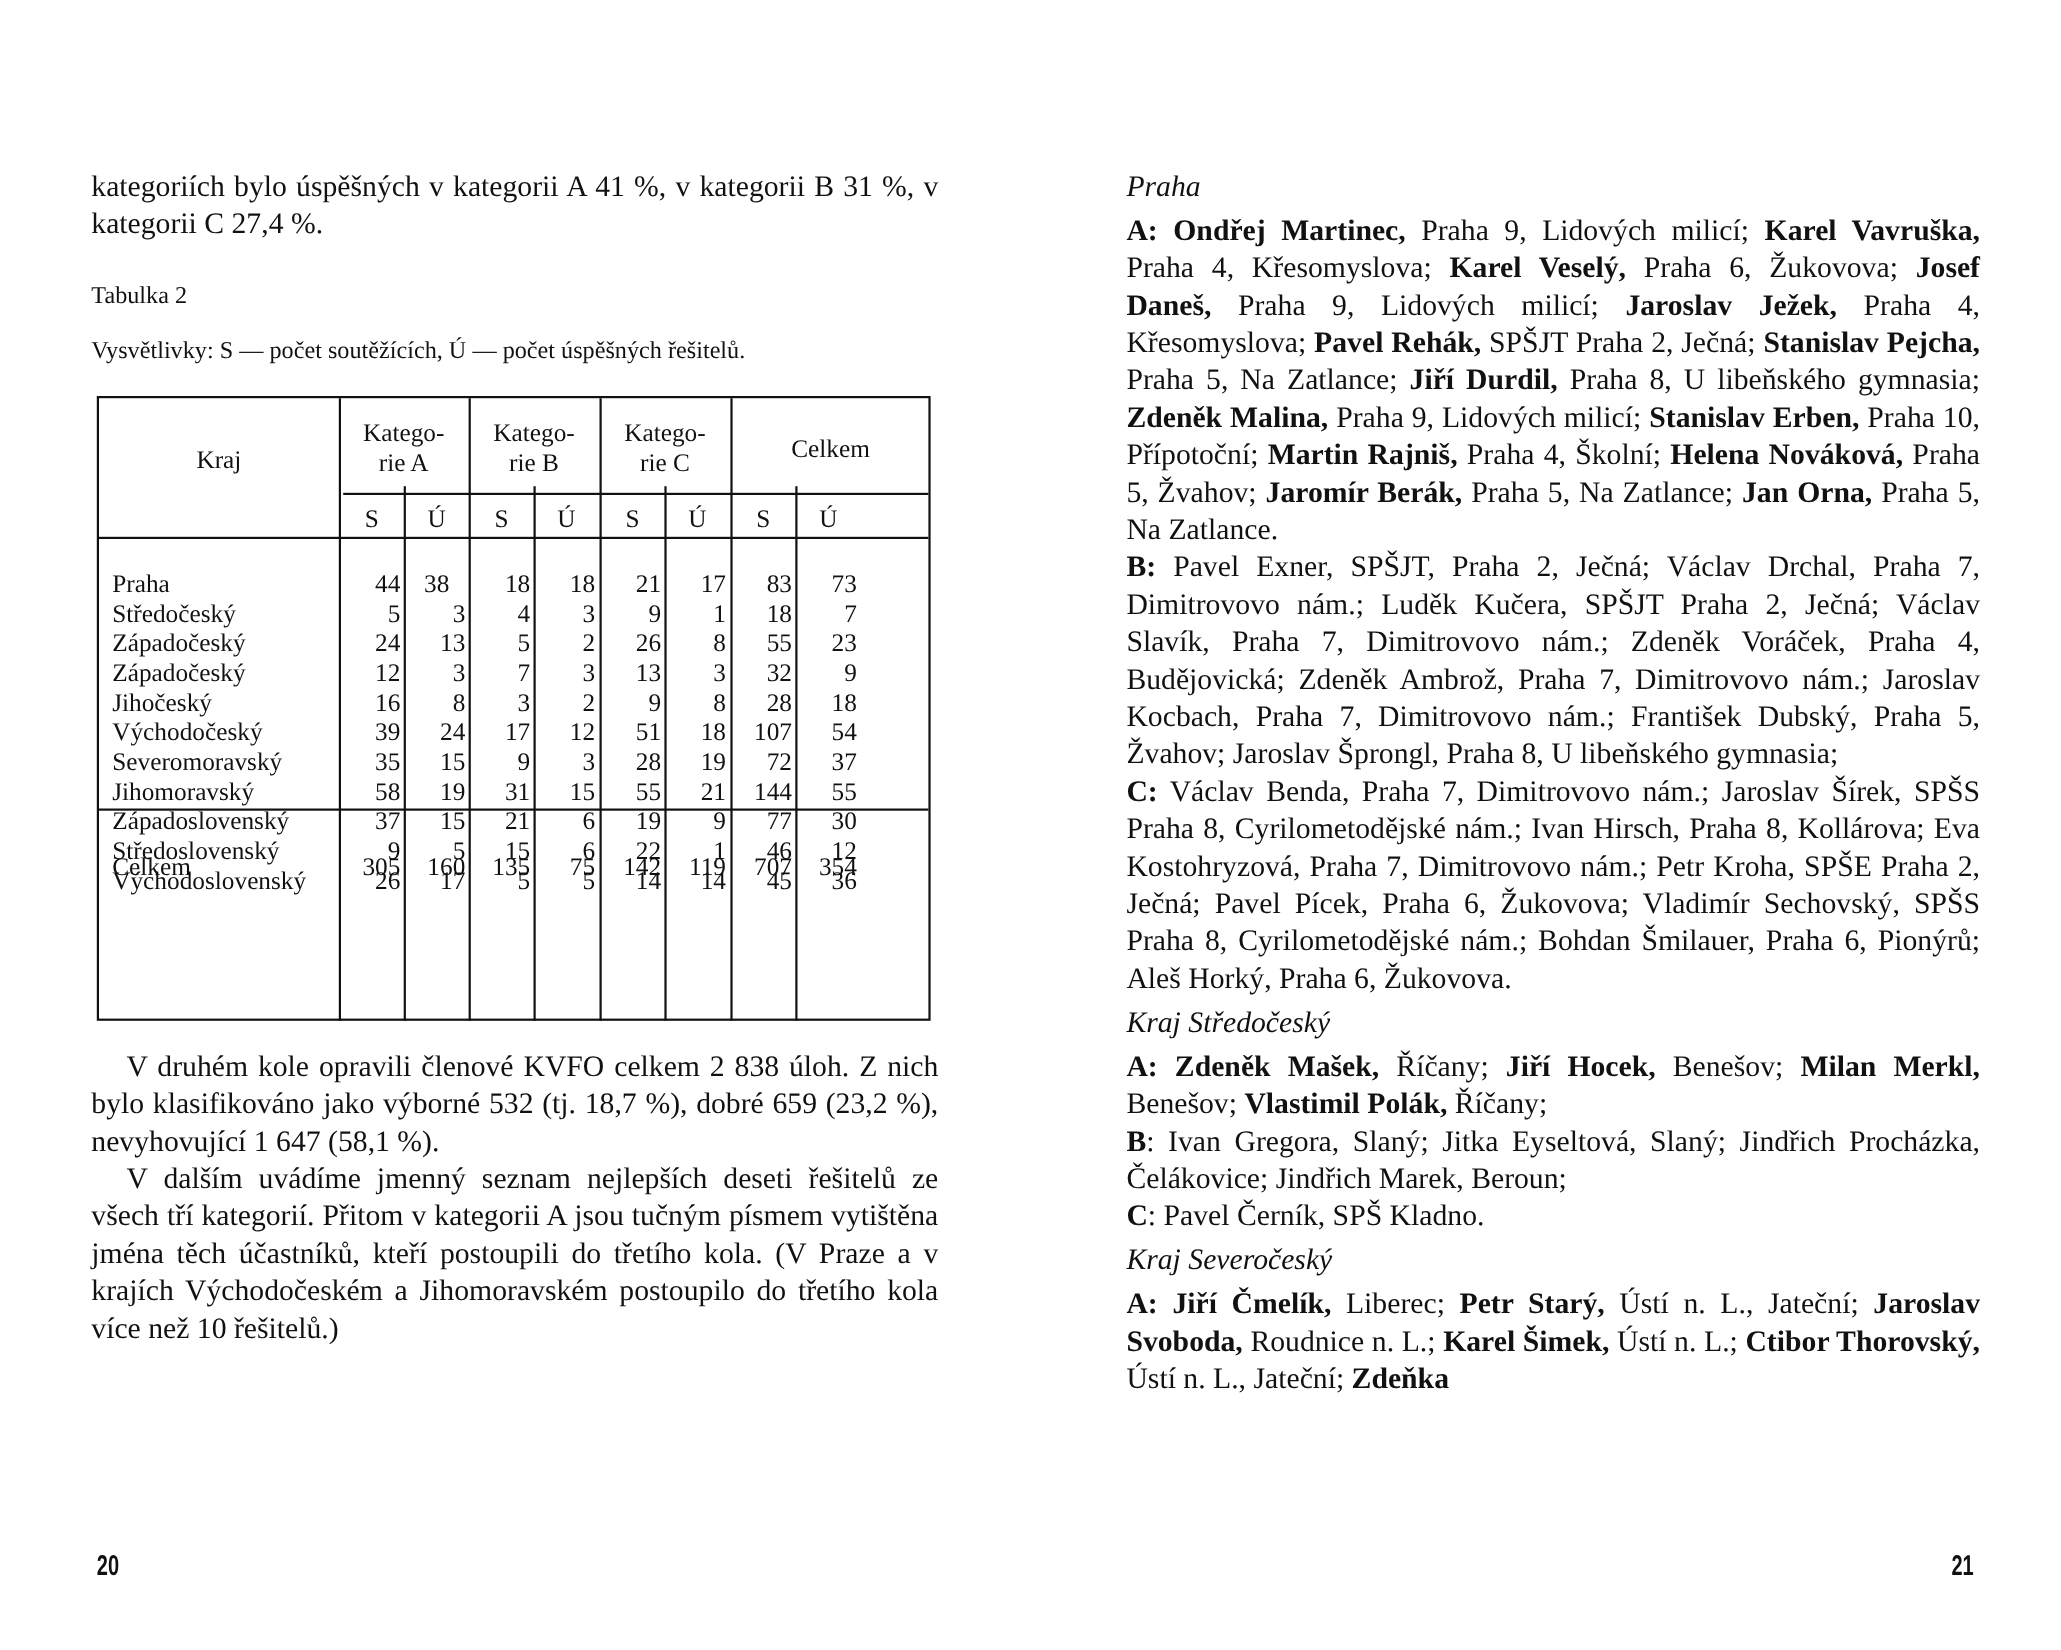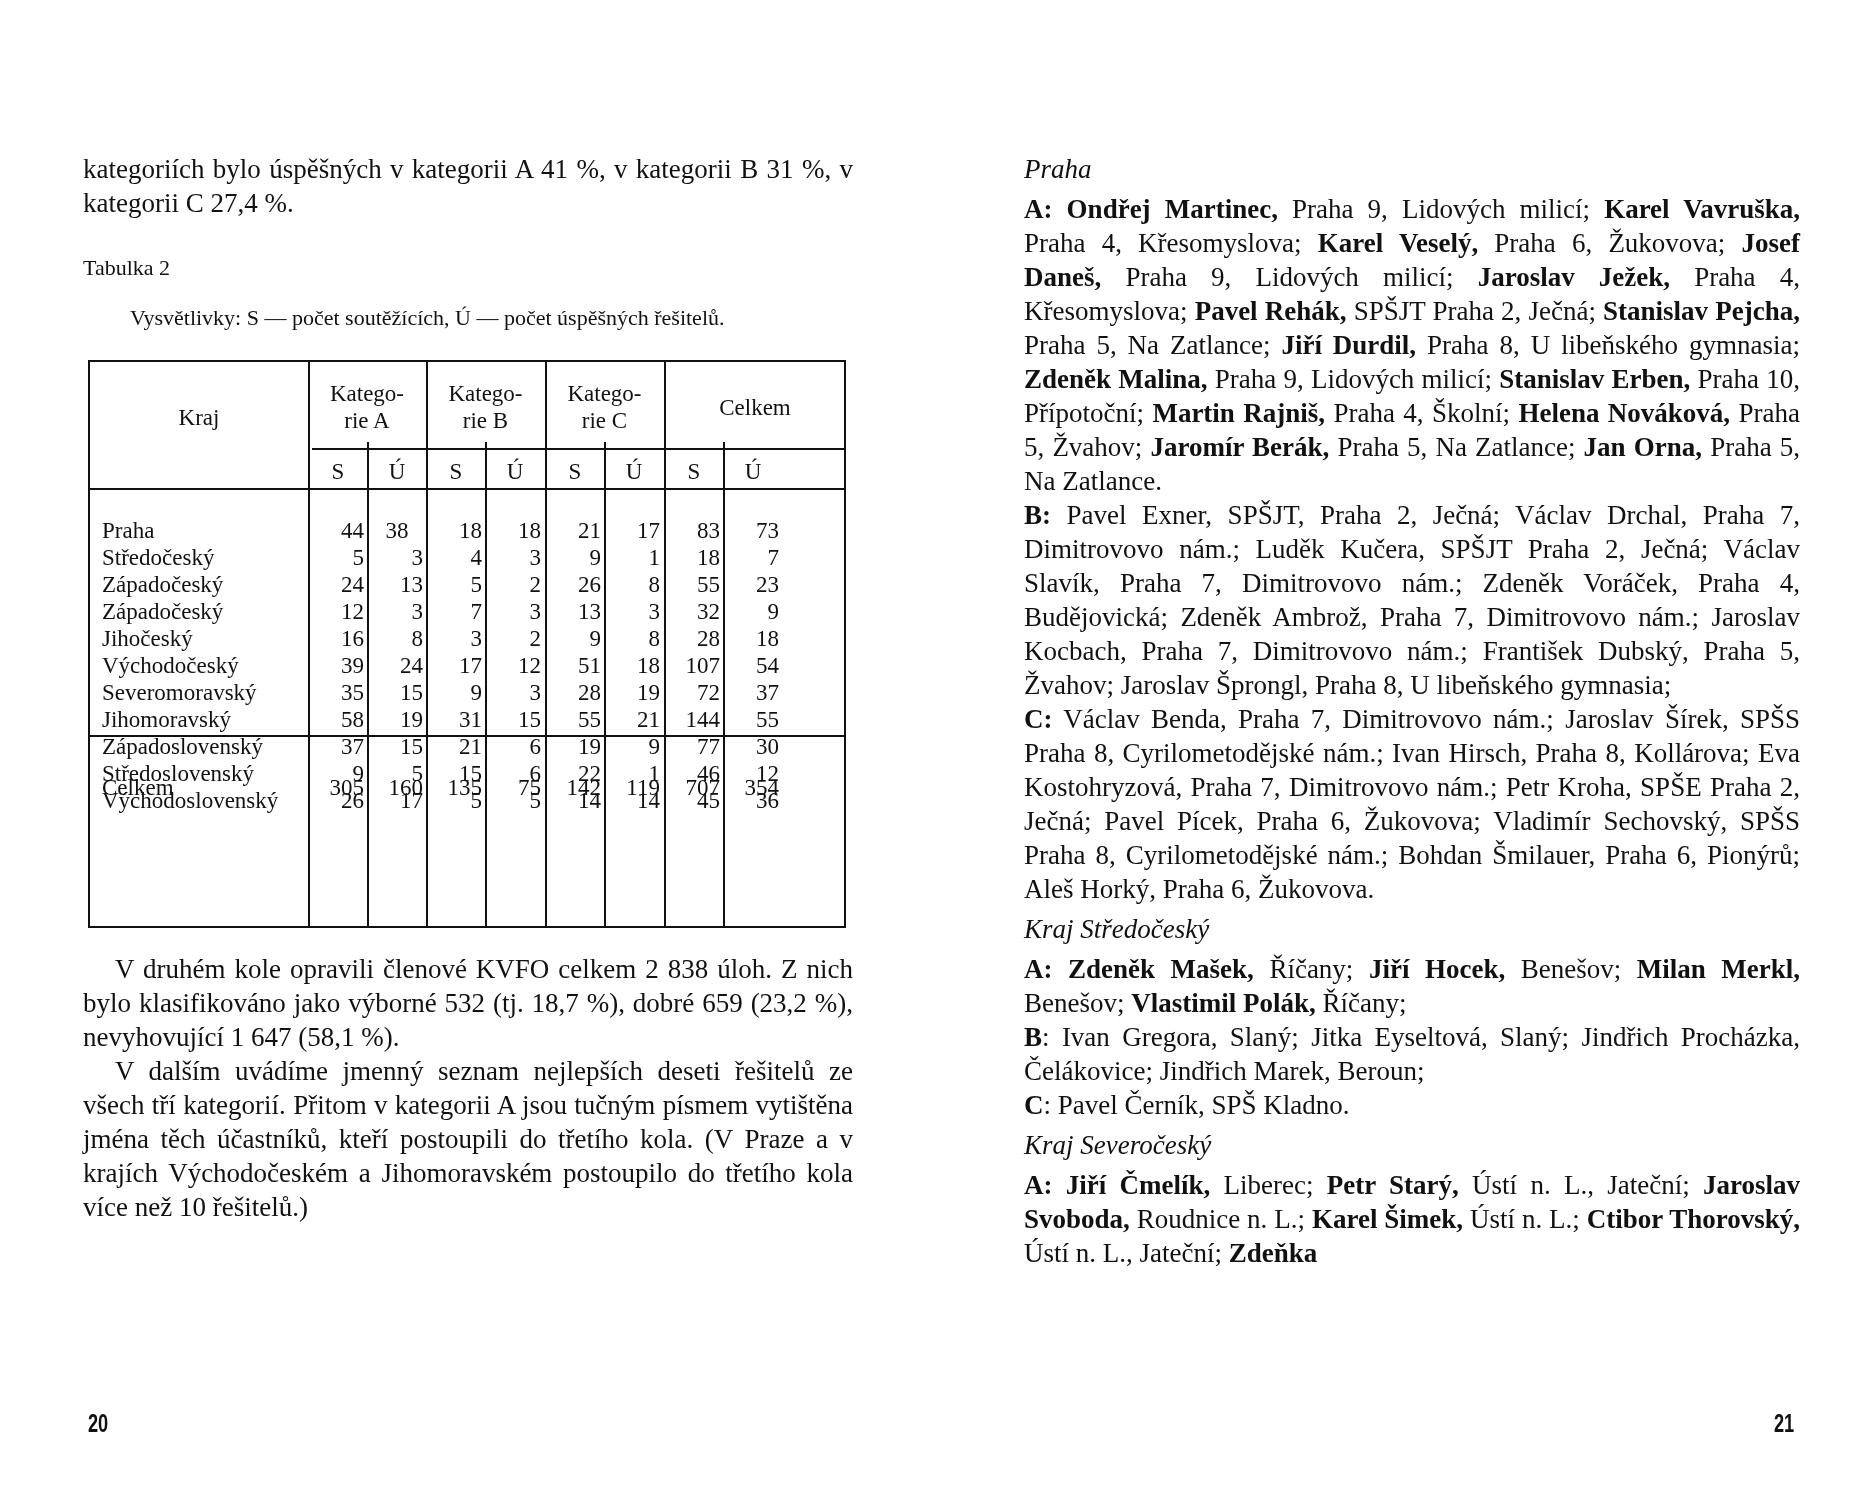--- a/index.html
+++ b/index.html
@@ -5,21 +5,21 @@
   html, body { margin:0; padding:0; background:#ffffff; }
   body { width:1874px; height:1500px; position:relative; overflow:hidden;
          font-family:"Liberation Serif","DejaVu Serif",serif; color:#111; }
   .page { position:absolute; top:0; }
   .left { left:83px; width:770px; }
   .right { left:1024px; width:776px; }
   .p { font-size:27px; line-height:34px; margin:0; text-align:justify; }
   .indent { text-indent:32px; }
   .intro { position:absolute; top:152px; left:0; width:770px; }
   .tab-title { position:absolute; top:255px; left:0; font-size:22px; }
-  .legend { position:absolute; top:305px; left:0; font-size:22px; white-space:nowrap;margin-left:47px; }
+  .legend { position:absolute; top:305px; left:0; font-size:22px; white-space:nowrap; }
 
   
   .tbl { position:absolute; top:360px; left:5px; width:758px; height:568px;
          border:2px solid #111; box-sizing:border-box; }
   .tbl .vl { position:absolute; width:1.5px; background:#111; }
   .tbl .hl { position:absolute; height:2px; background:#111; }
   .tbl .hdr { position:absolute; font-size:23px; line-height:27px; text-align:center; }
   .tbl .sub { position:absolute; top:97px; font-size:23px; text-align:center; width:56px; }
   .rows { position:absolute; top:155px; left:0; right:0; }
   .row { position:relative; height:27px; font-size:23px; line-height:27px; }

